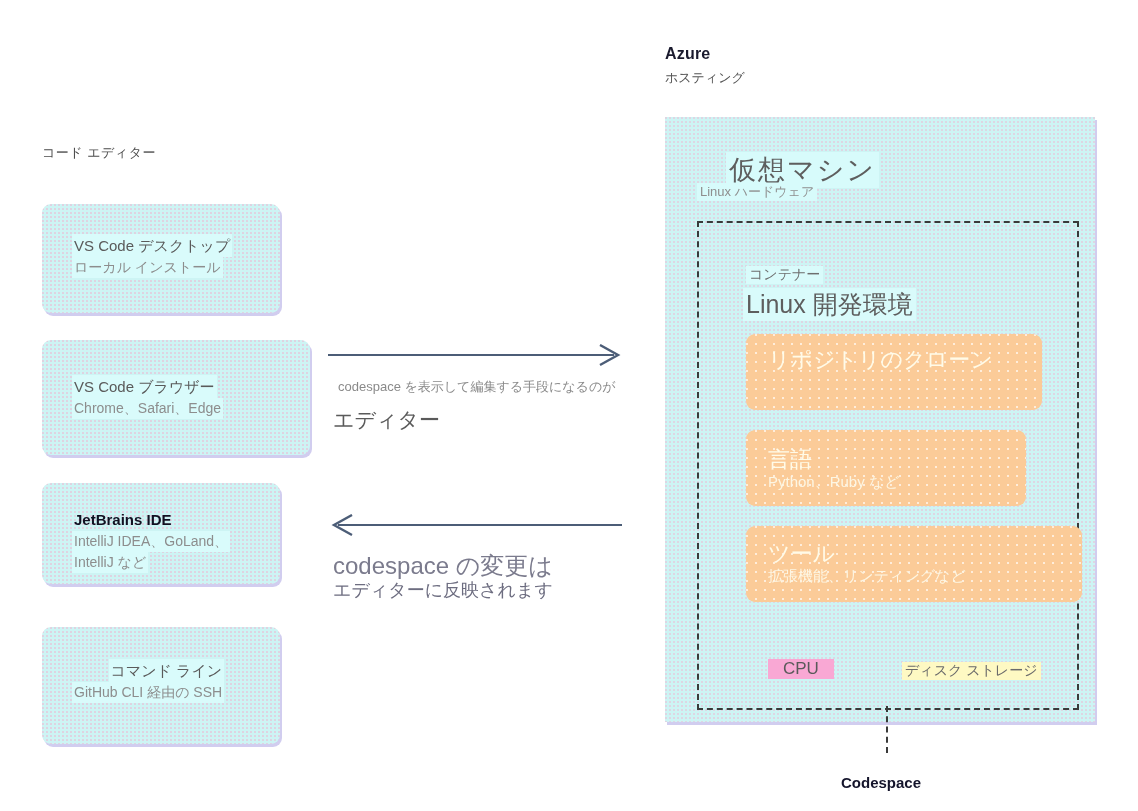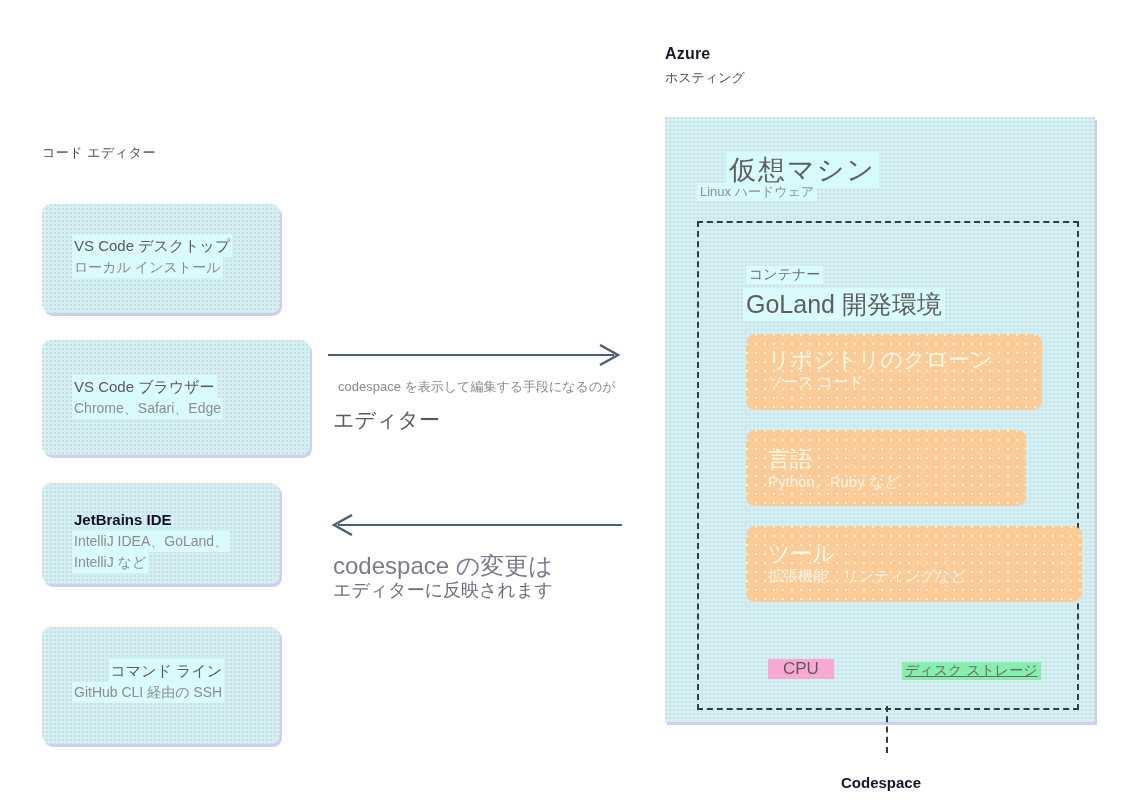--- a/index.html
+++ b/index.html
@@ -227,26 +227,25 @@
     background: #f9a8d4;
     display: inline-block;
     padding: 0 15px;
     z-index: 5;
     white-space: nowrap;
   }
   .hw-label-sm {
     position: absolute;
     font-size: 14px;
     color: #6b6b6b;
-    background: #86efac;
-    display: inline-block;
-    padding: 0 3px;
-    z-index: 5;
-    white-space: nowrap;
-    text-decoration: underline;
+    background: #fef9c3;
+    display: inline-block;
+    padding: 0 3px;
+    z-index: 5;
+    white-space: nowrap;
   }
 
   .codespace-label {
     position: absolute;
     font-size: 15px;
     font-weight: bold;
     color: #14142b;
     white-space: nowrap;
   }
 </style>
@@ -303,26 +302,25 @@
 
 <div class="vm-panel" style="left:665px; top:117px; width:430px; height:605px;"></div>
 
 <div class="vm-title" style="left:726px; top:152px;">仮想マシン</div>
 <div class="vm-sub" style="left:697px; top:183px;">Linux ハードウェア</div>
 
 <div class="dashed-box" style="left:697px; top:221px; width:378px; height:485px;"></div>
 <div class="dashed-stem" style="left:886px; top:706px; height:47px;"></div>
 
 <div class="cont-label" style="left:746px; top:266px;">コンテナー</div>
-<div class="cont-title" style="left:743px; top:288px;">GoLand 開発環境</div>
+<div class="cont-title" style="left:743px; top:288px;">Linux 開発環境</div>
 
 <div class="ocard" style="left:746px; top:334px; width:296px; height:76px;">
   <div class="ocard-text" style="top:13px;">
     <span class="ocard-line1">リポジトリのクローン</span>
-    <span class="ocard-line2">ソース コード</span>
   </div>
 </div>
 
 <div class="ocard" style="left:746px; top:430px; width:280px; height:76px;">
   <div class="ocard-text" style="top:17px;">
     <span class="ocard-line1">言語</span>
     <span class="ocard-line2">Python、Ruby など</span>
   </div>
 </div>
 

